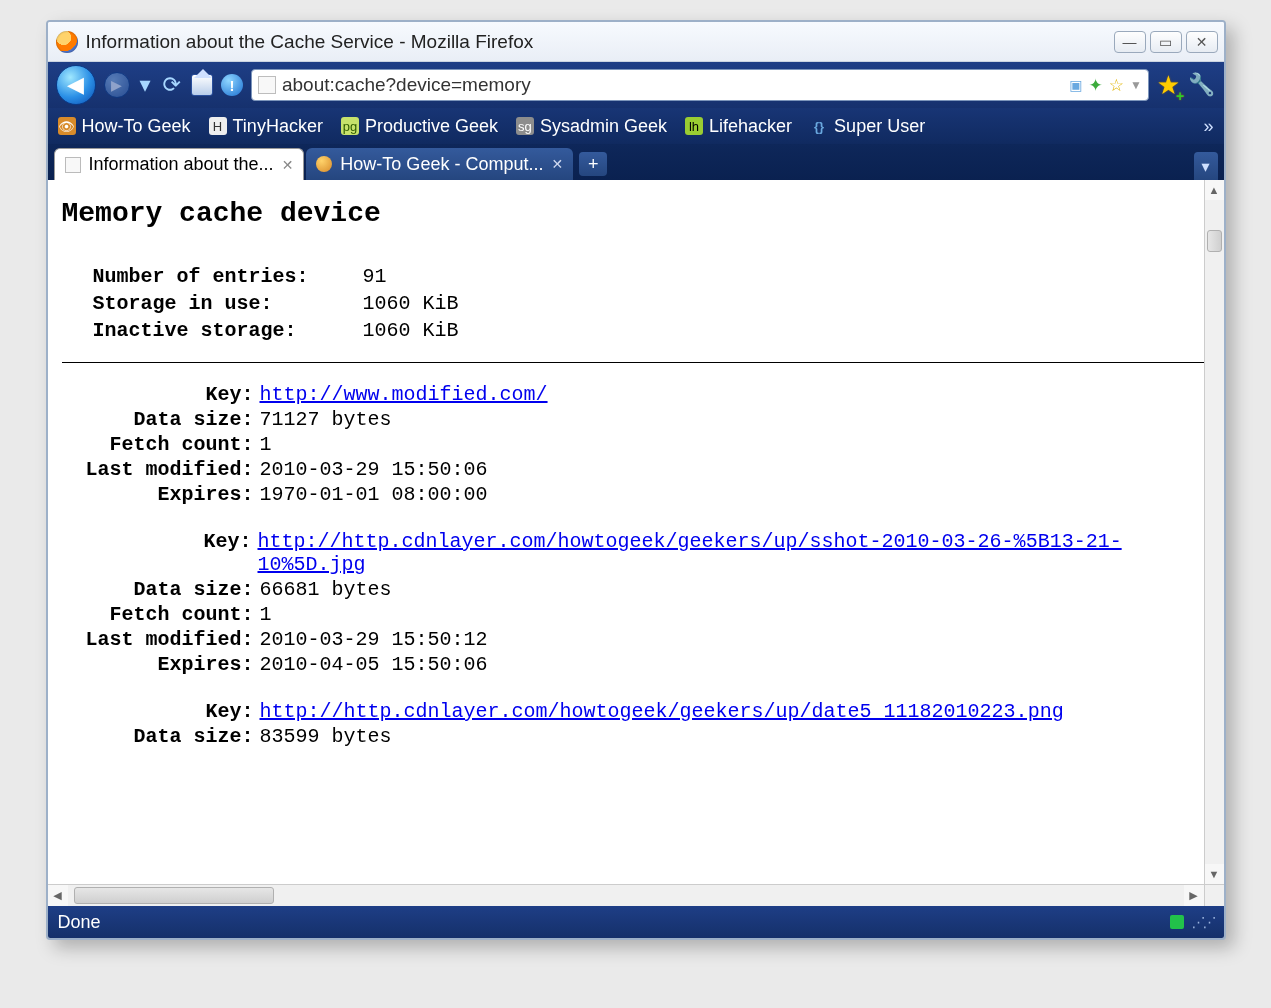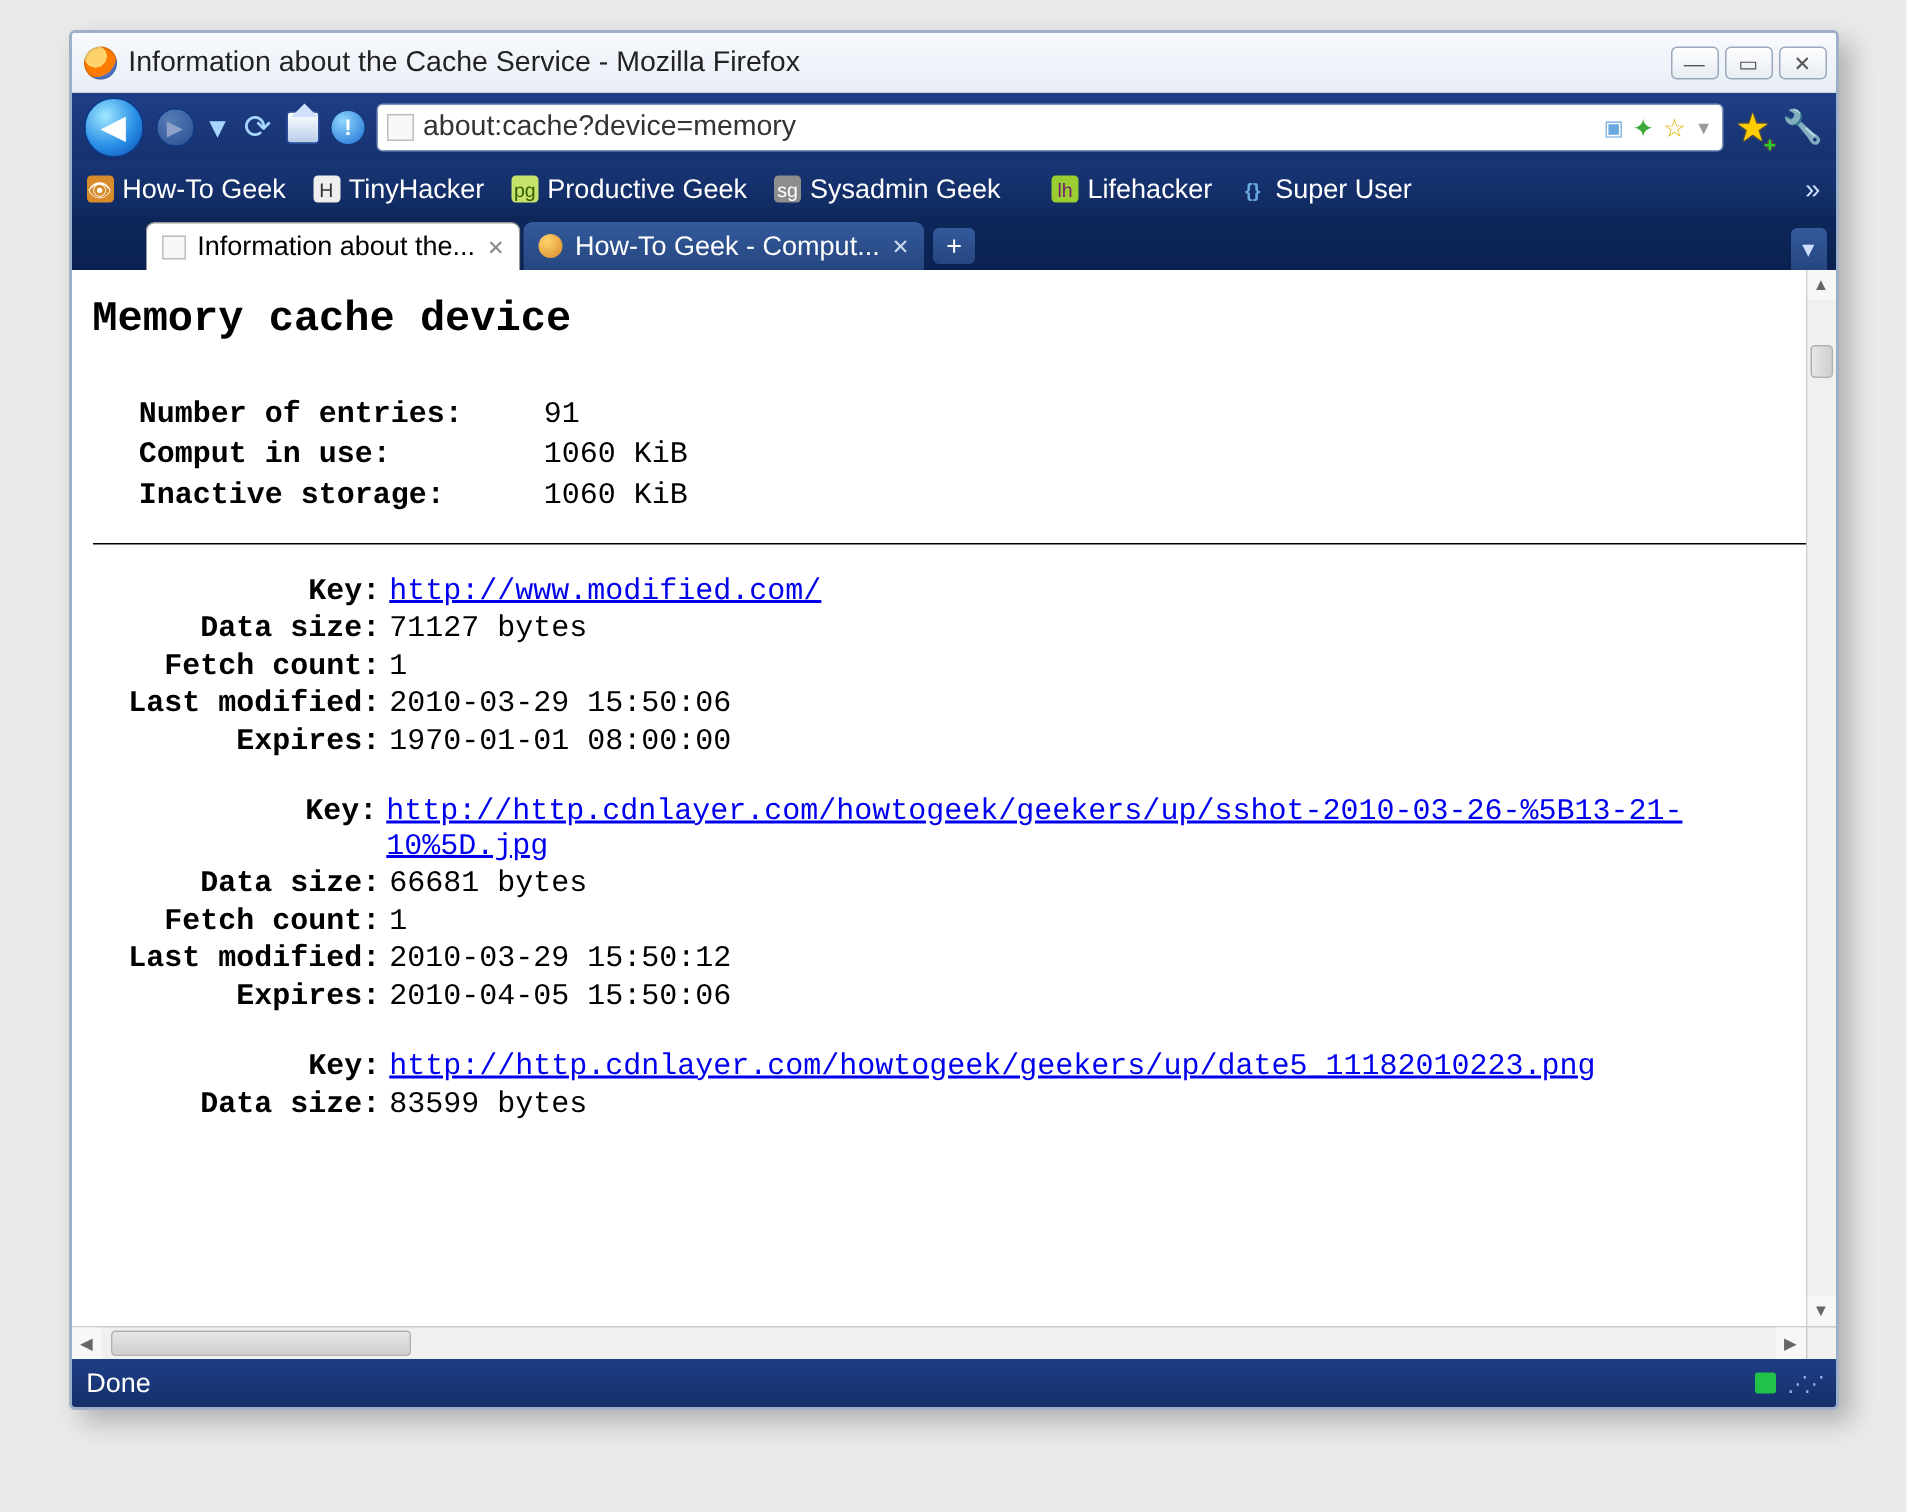--- a/index.html
+++ b/index.html
@@ -115,30 +115,30 @@
   .bookmarksbar{
     height:36px;background:linear-gradient(#183575,#102a60);
     display:flex;align-items:center;padding:0 10px;gap:18px;color:#fff;font-size:18px;
   }
   .bookmarksbar .bm{display:flex;align-items:center;gap:6px;}
   .bm .ico{width:18px;height:18px;display:inline-flex;align-items:center;justify-content:center;font-size:13px;border-radius:3px;}
   .ico-htg{background:#d88b2a;color:#fff;}
   .ico-th{background:#eee;color:#333;}
   .ico-pg{background:#c7e26b;color:#315d00;}
   .ico-sg{background:#8d8d8d;color:#fff;}
-  .ico-lh{background:#9acd32;color:#701a75;margin-left:16px;}
+  .ico-lh{background:#9acd32;color:#000000;}
   .ico-su{color:#6aa9e0;background:none;font-weight:bold;}
   .bookmarksbar .more{margin-left:auto;color:#cfe0ff;}
 
   
   .tabstrip{
     height:36px;background:linear-gradient(#0e275a,#0a2150);display:flex;align-items:flex-end;padding:0 6px;gap:2px;
   }
   .tab{height:32px;padding:0 10px;display:flex;align-items:center;gap:8px;border-radius:6px 6px 0 0;font-size:18px;}
-  .tab.active{background:#fff;color:#000;border:1px solid #999;border-bottom:none;margin-left:43px;}
+  .tab.active{background:#fff;color:#000;border:1px solid #999;border-bottom:none;}
   .tab.inactive{background:linear-gradient(#345a9c,#25467f);color:#fff;}
   .tab .tabico{width:16px;height:16px;border:1px solid #bbb;background:#f8f8f8;}
   .tab.inactive .tabico{border:none;background:radial-gradient(circle at 35% 30%, #ffd36b, #d88b2a);border-radius:50%;}
   .tab .close{font-size:14px;color:#888;}
   .tab.inactive .close{color:#cfd9f0;}
   .newtab{width:28px;height:24px;background:linear-gradient(#345a9c,#25467f);color:#fff;border-radius:4px;display:flex;align-items:center;justify-content:center;margin-left:4px;margin-bottom:4px;font-size:18px;}
   .tabstrip .tabdrop{margin-left:auto;width:24px;height:28px;background:linear-gradient(#345a9c,#25467f);color:#cfe0ff;display:flex;align-items:center;justify-content:center;border-radius:4px 4px 0 0;margin-bottom:0;}
 
   
   .contentwrap{flex:1;display:flex;flex-direction:column;background:#fff;position:relative;overflow:hidden;}
@@ -252,21 +252,21 @@
   <div class="contentwrap">
     <div class="content">
       <h1>Memory cache device</h1>
 
       <div class="stats">
         <div class="row">
             <div class="label">Number of entries:</div>
             <div class="val">91</div>
           </div>
         <div class="row">
-            <div class="label">Comput in use:</div>
+            <div class="label">Storage in use:</div>
             <div class="val">1060 KiB</div>
           </div>
         <div class="row">
             <div class="label">Inactive storage:</div>
             <div class="val">1060 KiB</div>
           </div>
       </div>
 
       <hr>
 

